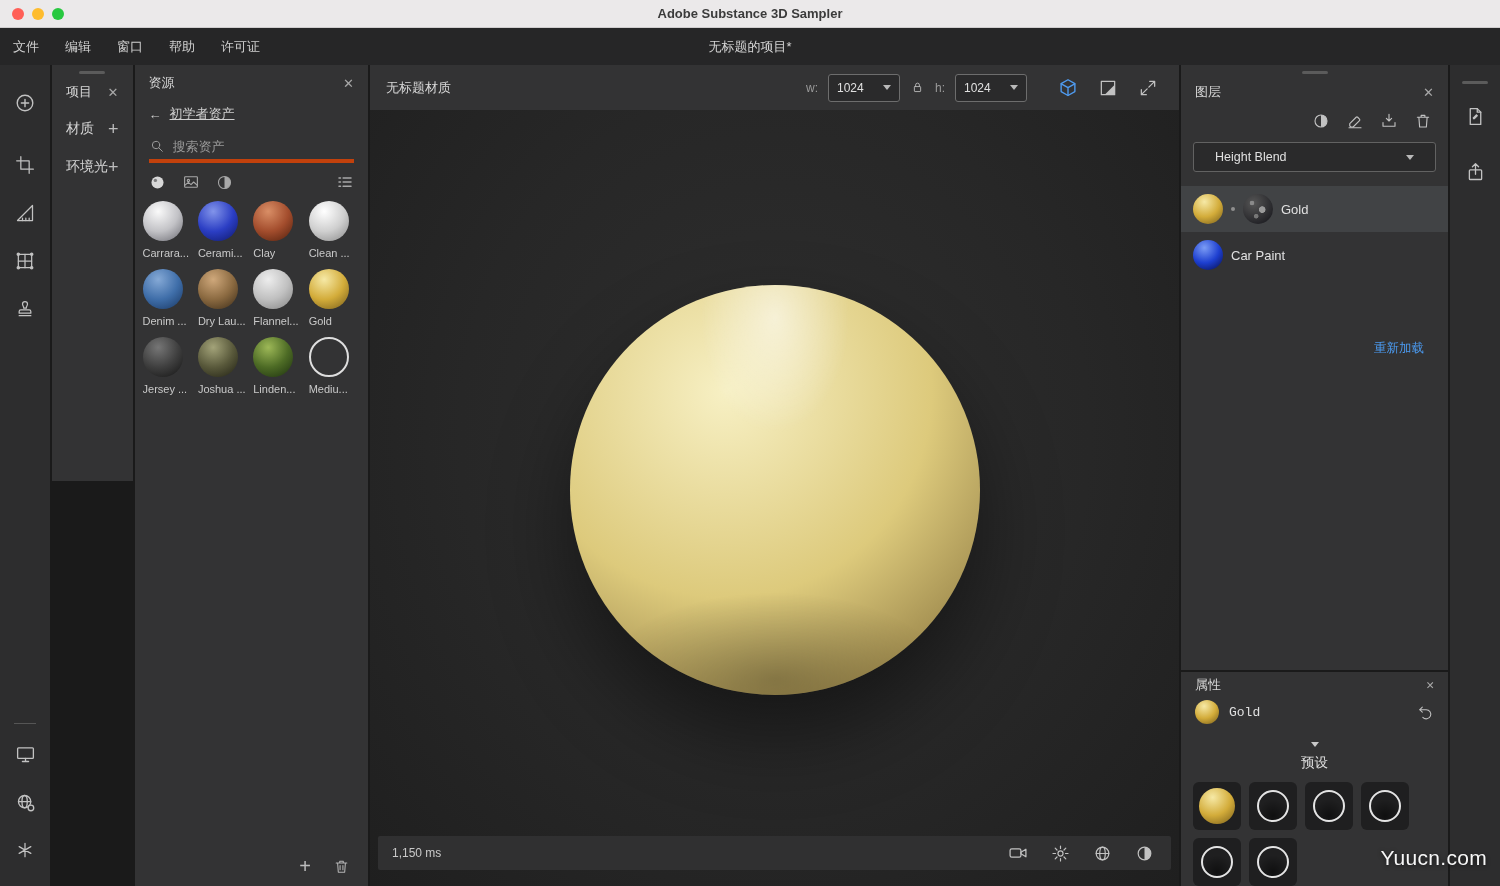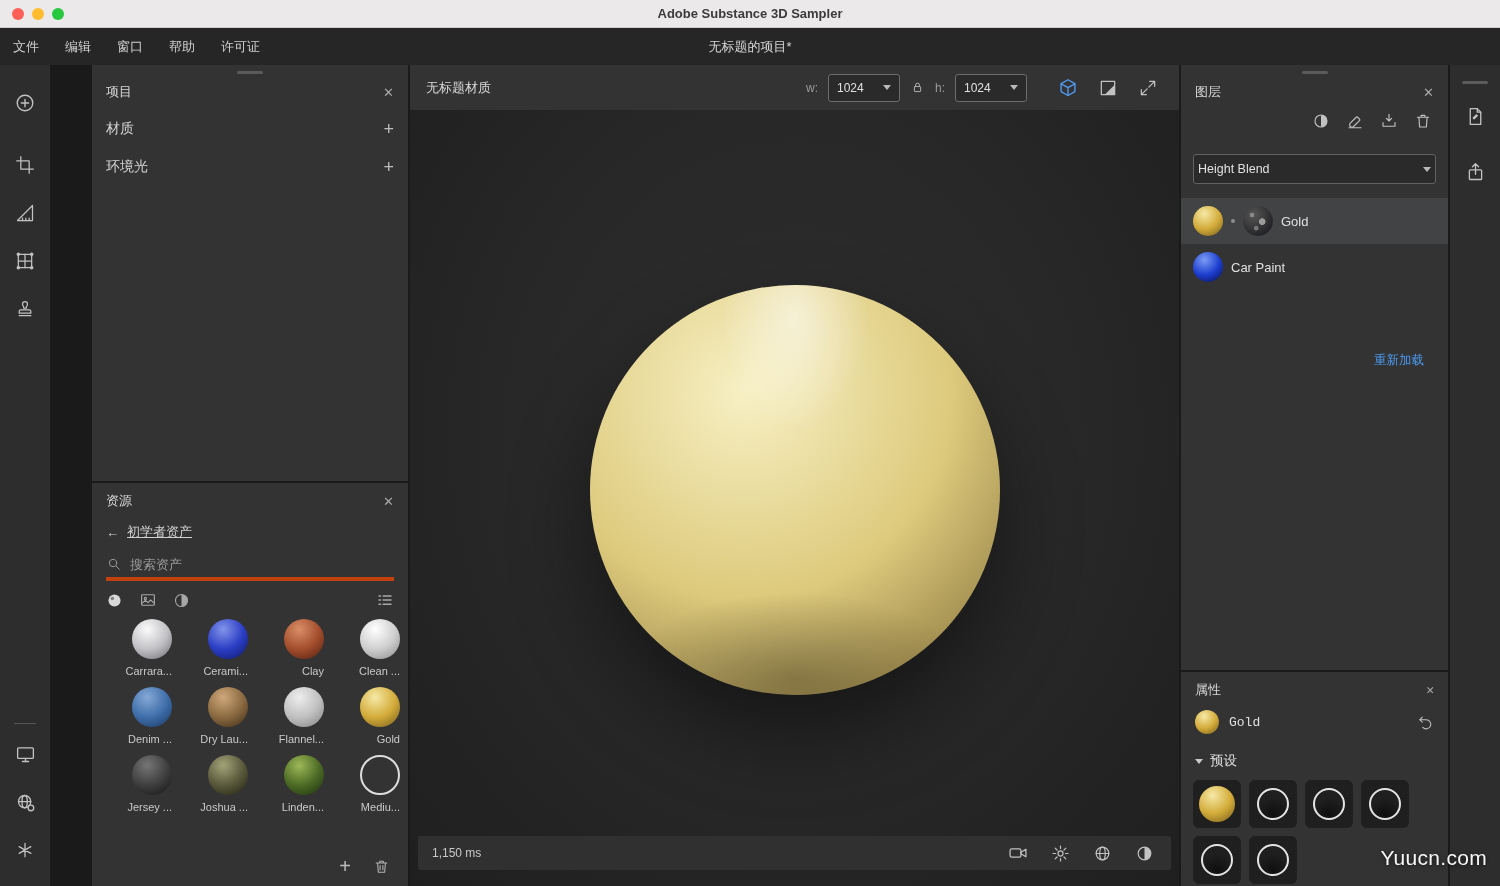--- a/index.html
+++ b/index.html
@@ -20,21 +20,21 @@
   .menu-item { padding:0 13px; height:100%; display:flex; align-items:center; cursor:pointer; z-index:2; }
   .proj-title { position:absolute; left:0; right:0; text-align:center; font-size:13px; color:#d6d6d6; }
 
   
   .main { display:flex; height:821px; gap:2px; background:#1a1a1a; }
   .tool-col { width:50px; background:#2d2d2e; display:flex; flex-direction:column; align-items:center; padding:14px 0 12px; }
   .tool-btn { width:34px; height:34px; display:flex; align-items:center; justify-content:center; border-radius:6px; color:#c2c2c2; cursor:pointer; margin:7px 0; }
   .tool-sep { width:22px; height:1px; background:#555; margin:10px 0 6px; }
   .spacer { flex:1; }
 
-  .left-col { width:316px; display:flex; flex-direction:column; gap:2px;margin-left:40px; }
+  .left-col { width:316px; display:flex; gap:2px; }
   .right-col { width:267px; display:flex; flex-direction:column; gap:2px; }
   .panel { background:#333334; display:flex; flex-direction:column; overflow:hidden; }
   .project-panel { height:416px; }
   .assets-panel { flex:1; }
   .layers-panel { height:605px; }
   .properties-panel { flex:1;font-family:Liberation Mono, monospace; }
 
   .drag-handle { width:26px; height:3px; border-radius:2px; background:#5b5b5b; margin:6px auto 0; cursor:grab; }
   .panel-header { height:36px; display:flex; align-items:center; justify-content:space-between; padding:0 14px; font-size:13px; color:#d8d8d8; }
   .close-x { color:#a8a8a8; font-size:13px; cursor:pointer; line-height:1; }
@@ -47,21 +47,21 @@
 
   
   .back-row { display:flex; align-items:center; gap:8px; padding:4px 14px 6px; font-size:13px; color:#cfcfcf; cursor:pointer; }
   .back-row .back-label { text-decoration:underline; }
   .search-row { margin:4px 14px 0; display:flex; align-items:center; gap:8px; border-bottom:4px solid #c2410c; height:30px; color:#9a9a9a; }
   .search-input { background:transparent; border:none; outline:none; color:#dcdcdc; font-size:13px; font-family:inherit; width:100%; }
   .search-input::placeholder { color:#9a9a9a; }
   .filter-row { margin:10px 14px 8px; display:flex; align-items:center; gap:16px; color:#a8a8a8; }
   .filter-row .right { margin-left:auto; }
   .asset-grid { margin:2px 8px 0; display:grid; grid-template-columns:repeat(4,1fr); row-gap:10px; column-gap:4px; }
-  .asset-cell { display:flex; flex-direction:column; align-items:flex-end; cursor:pointer; min-width:0; }
+  .asset-cell { display:flex; flex-direction:column; align-items:flex-start; cursor:pointer; min-width:0; }
   .asset-sphere { width:40px; height:40px; border-radius:50%; }
   .ring-sphere { background:transparent !important; border:2px solid #dedede; }
   .asset-label { margin-top:6px; font-size:11px; color:#c9c9c9; white-space:nowrap; overflow:hidden; max-width:58px; }
   .assets-footer { margin-top:auto; display:flex; justify-content:flex-end; align-items:center; gap:22px; padding:8px 18px 10px; color:#b5b5b5; }
   .assets-footer .plus-btn { font-size:20px; }
 
   
   .viewport { flex:1; display:flex; flex-direction:column; }
   .vp-header { height:45px; background:#333334; display:flex; align-items:center; padding:0 16px; font-size:13px; color:#cfcfcf; gap:10px; }
   .vp-title { margin-right:auto; color:#d8d8d8; }
@@ -74,37 +74,37 @@
   .big-sphere { position:absolute; left:50%; top:49%; width:410px; height:410px; margin-left:-205px; margin-top:-205px; border-radius:50%; box-shadow:0 40px 80px rgba(0,0,0,.45); }
   .big-sphere::after { content:""; position:absolute; inset:0; border-radius:50%;
      background:radial-gradient(ellipse 26% 40% at 50% 8%, rgba(255,255,255,.55), rgba(255,255,255,0) 70%),
                 radial-gradient(ellipse 60% 30% at 50% 96%, rgba(0,0,0,.25), rgba(0,0,0,0) 70%); }
   .vp-footer { position:absolute; left:8px; right:8px; bottom:16px; height:34px; background:#303031; display:flex; align-items:center; padding:0 14px; font-size:12px; color:#c9c9c9; border-radius:2px; }
   .vp-footer-icons { margin-left:auto; display:flex; align-items:center; gap:16px; color:#c2c2c2; }
   .vp-footer-icons .vp-icon { width:26px; height:26px; }
 
   
   .layer-icons { display:flex; justify-content:flex-end; gap:16px; padding:2px 16px 10px; color:#c2c2c2; }
-  .blend-select { margin:14px 12px 14px; height:30px; background:#2a2a2b; border:1px solid #626262; border-radius:3px; display:flex; align-items:center; justify-content:space-between; padding:0 4px; font-size:12.5px; color:#e0e0e0; cursor:pointer; }
+  .blend-select { margin:2px 12px 14px; height:30px; background:#2a2a2b; border:1px solid #626262; border-radius:3px; display:flex; align-items:center; justify-content:space-between; padding:0 21px; font-size:12.5px; color:#e0e0e0; cursor:pointer; }
   .layer-row { height:46px; display:flex; align-items:center; gap:8px; padding:0 12px; font-size:13px; color:#e0e0e0; cursor:pointer; }
   .layer-row.selected { background:#414345; }
   .layer-thumb { width:30px; height:30px; border-radius:50%; flex:none; }
   .mask-thumb { width:30px; height:30px; border-radius:50%; flex:none;
      background:radial-gradient(circle at 30% 30%, #8a8a8a 2px, transparent 2.6px),
                 radial-gradient(circle at 64% 52%, #9a9a9a 3px, transparent 3.6px),
                 radial-gradient(circle at 44% 74%, #777 2px, transparent 2.6px),
                 radial-gradient(circle at 35% 30%, #565656, #232327 75%); }
   .layer-dot { width:4px; height:4px; border-radius:50%; background:#8f8f8f; flex:none; }
   .reload-link { margin-top:62px; align-self:flex-end; padding-right:24px; font-size:12.5px; color:#4b9af0; cursor:pointer; }
 
   
   .prop-material-row { display:flex; align-items:center; gap:10px; padding:2px 14px 8px; font-size:13px; color:#e0e0e0; }
   .prop-thumb { width:24px; height:24px; border-radius:50%; flex:none; }
   .undo-btn { margin-left:auto; color:#c2c2c2; cursor:pointer; }
-  .presets-header { display:flex; align-items:center; gap:7px; padding:10px 14px 10px; font-size:13.5px; color:#e0e0e0; cursor:pointer; }
+  .presets-header { display:flex; align-items:center; gap:7px; padding:10px 14px 10px; font-size:13.5px; color:#e0e0e0; cursor:pointer;flex-direction:column; }
   .chev-down { width:0; height:0; border-left:4px solid transparent; border-right:4px solid transparent; border-top:5px solid #c9c9c9; }
   .presets-grid { padding:0 12px; display:grid; grid-template-columns:repeat(4,48px); gap:8px; }
   .preset-tile { width:48px; height:48px; background:#1f1f20; border-radius:6px; display:flex; align-items:center; justify-content:center; cursor:pointer; }
   .preset-sphere { width:36px; height:36px; border-radius:50%; }
   .preset-ring { width:32px; height:32px; border-radius:50%; border:2px solid #e4e4e4; background:radial-gradient(circle at 50% 85%, rgba(0,0,0,.5), transparent 60%); }
 
   
   .watermark { position:absolute; right:13px; bottom:16px; z-index:99; font-size:21px; color:#f7f7f7; text-shadow:0 1px 4px rgba(0,0,0,.6); letter-spacing:.3px; }
 </style>
 </head>

